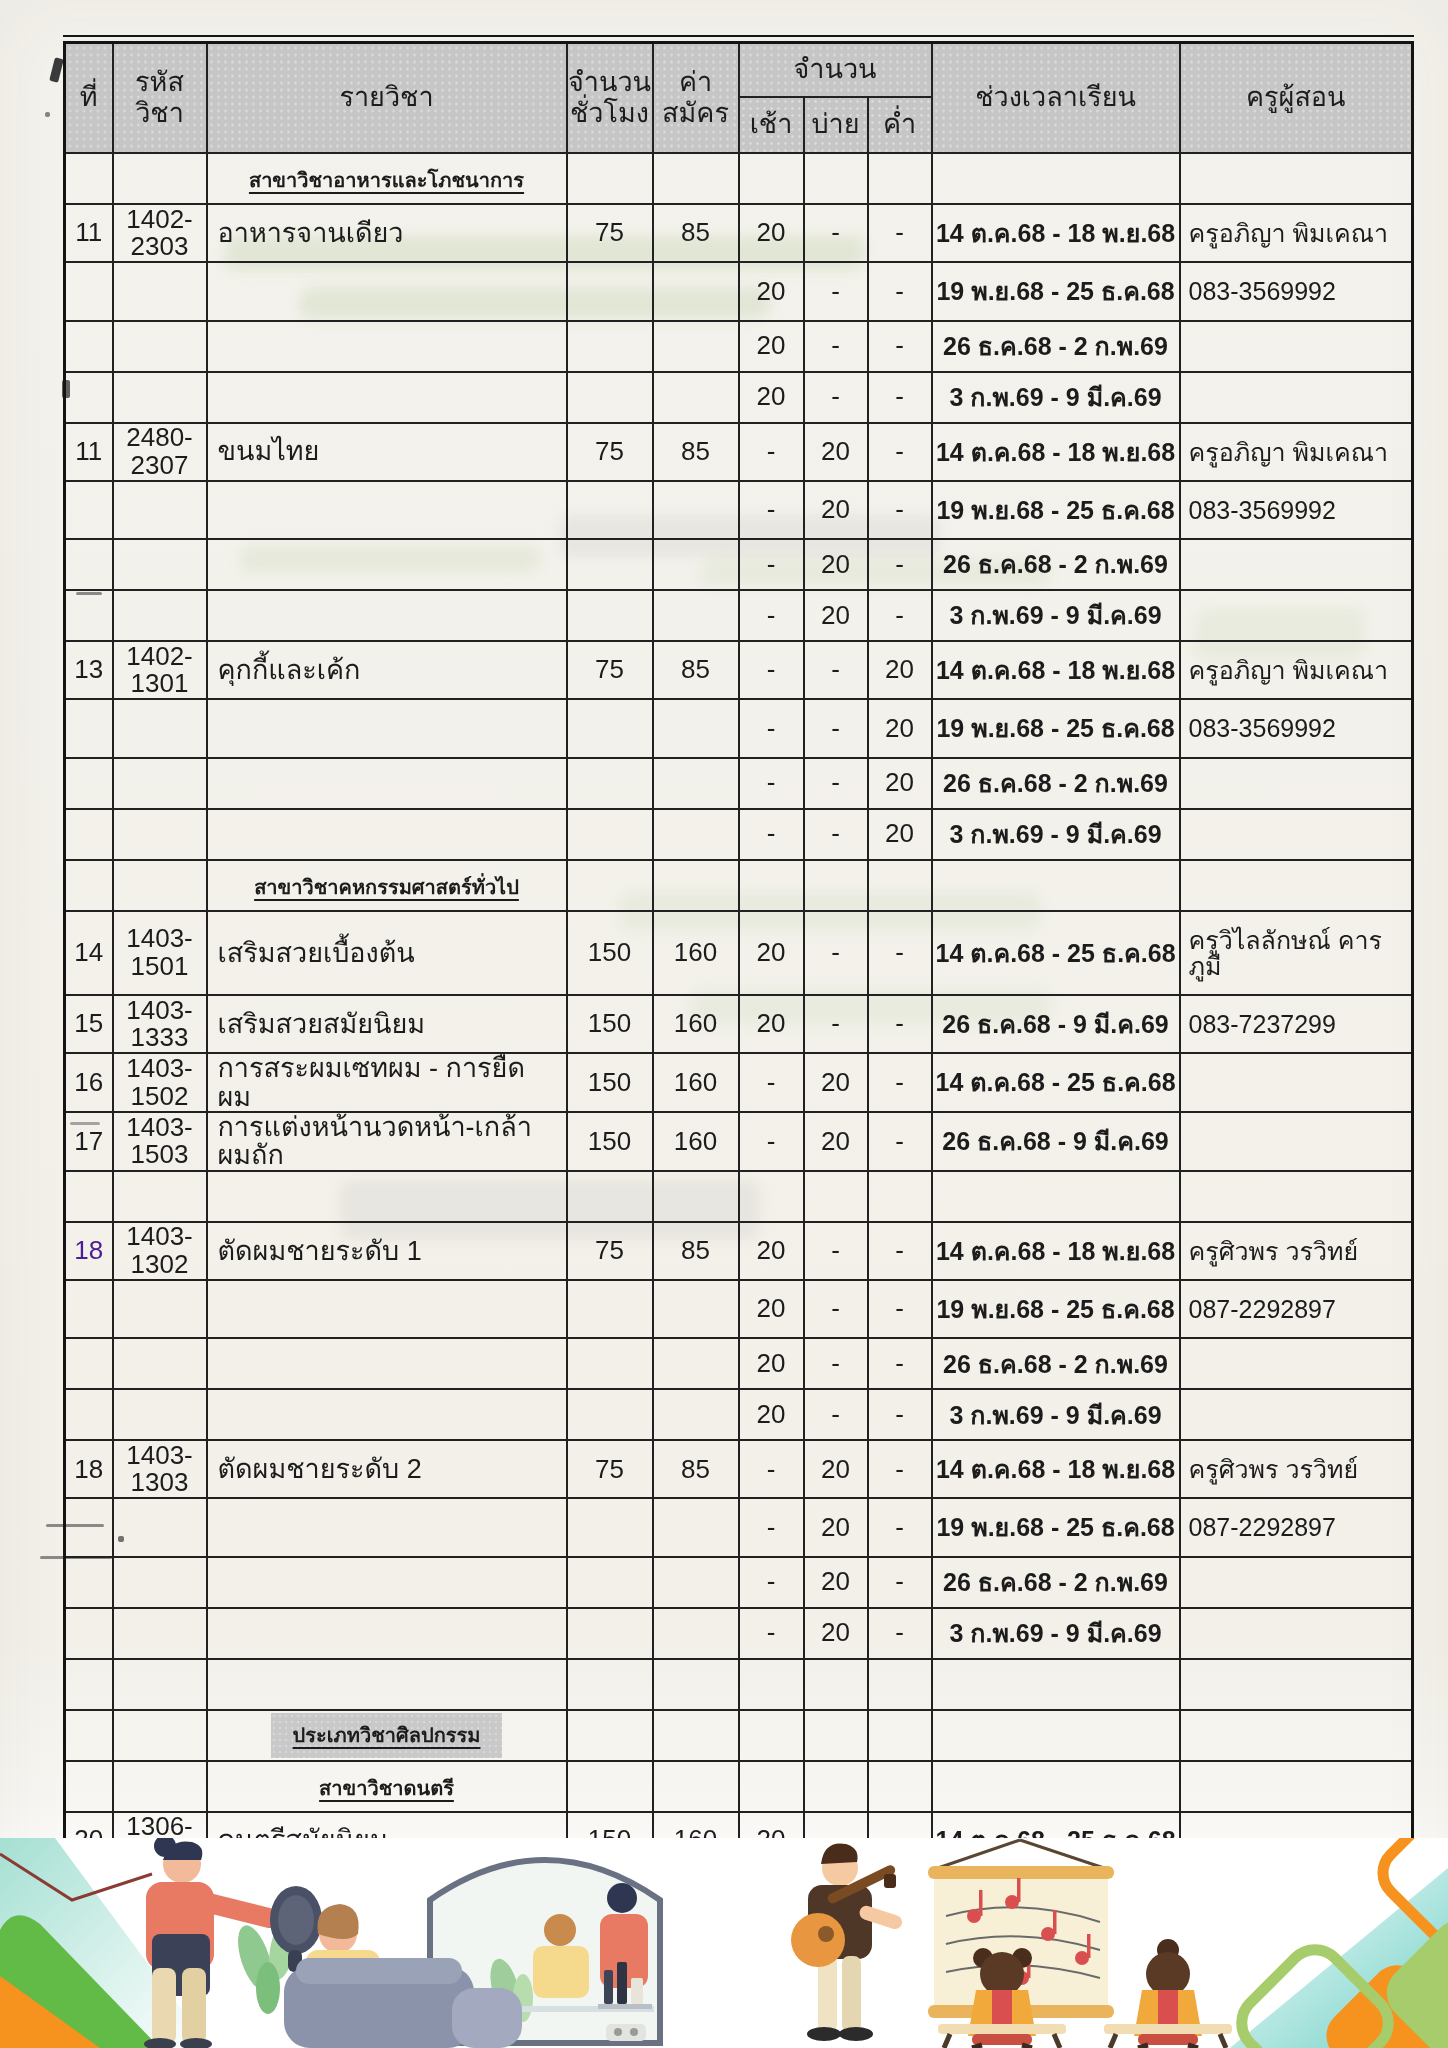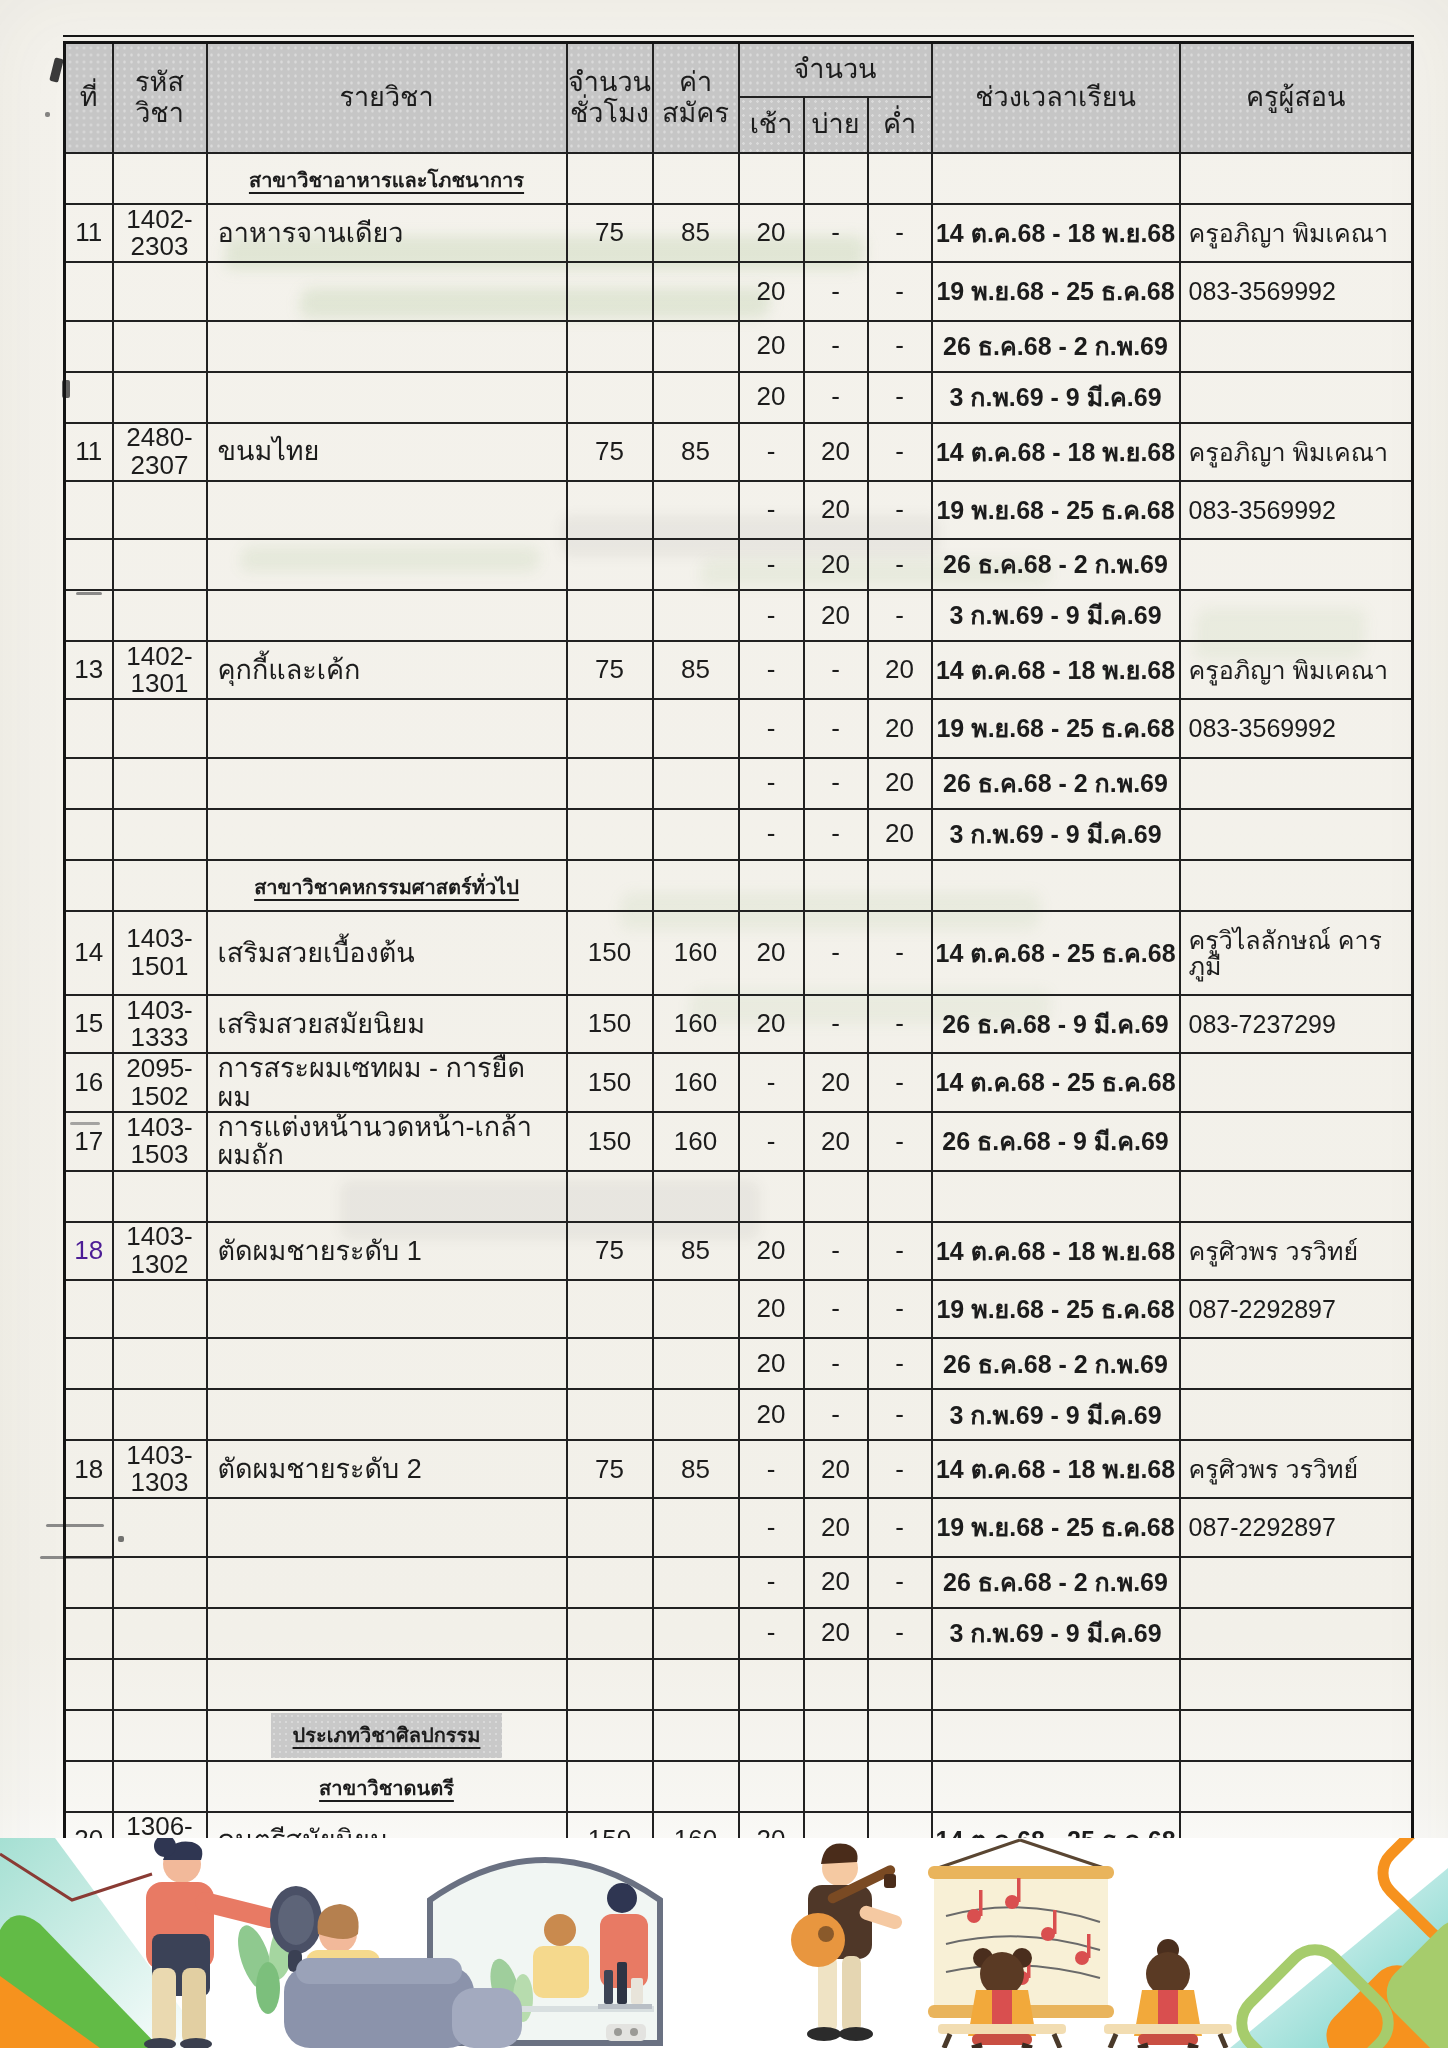--- a/index.html
+++ b/index.html
@@ -296,21 +296,21 @@
           <td class="c-hours">150</td>
           <td class="c-fee">160</td>
           <td class="c-morning">20</td>
           <td class="c-afternoon">-</td>
           <td class="c-evening">-</td>
           <td class="c-period">26 ธ.ค.68 - 9 มี.ค.69</td>
           <td class="c-teacher">083-7237299</td>
         </tr>
         <tr>
           <td class="c-no">16</td>
-          <td class="c-code">2095-1502</td>
+          <td class="c-code">1403-1502</td>
           <td class="c-subject">การสระผมเซทผม - การยืดผม</td>
           <td class="c-hours">150</td>
           <td class="c-fee">160</td>
           <td class="c-morning">-</td>
           <td class="c-afternoon">20</td>
           <td class="c-evening">-</td>
           <td class="c-period">14 ต.ค.68 - 25 ธ.ค.68</td>
           <td class="c-teacher"></td>
         </tr>
         <tr>

